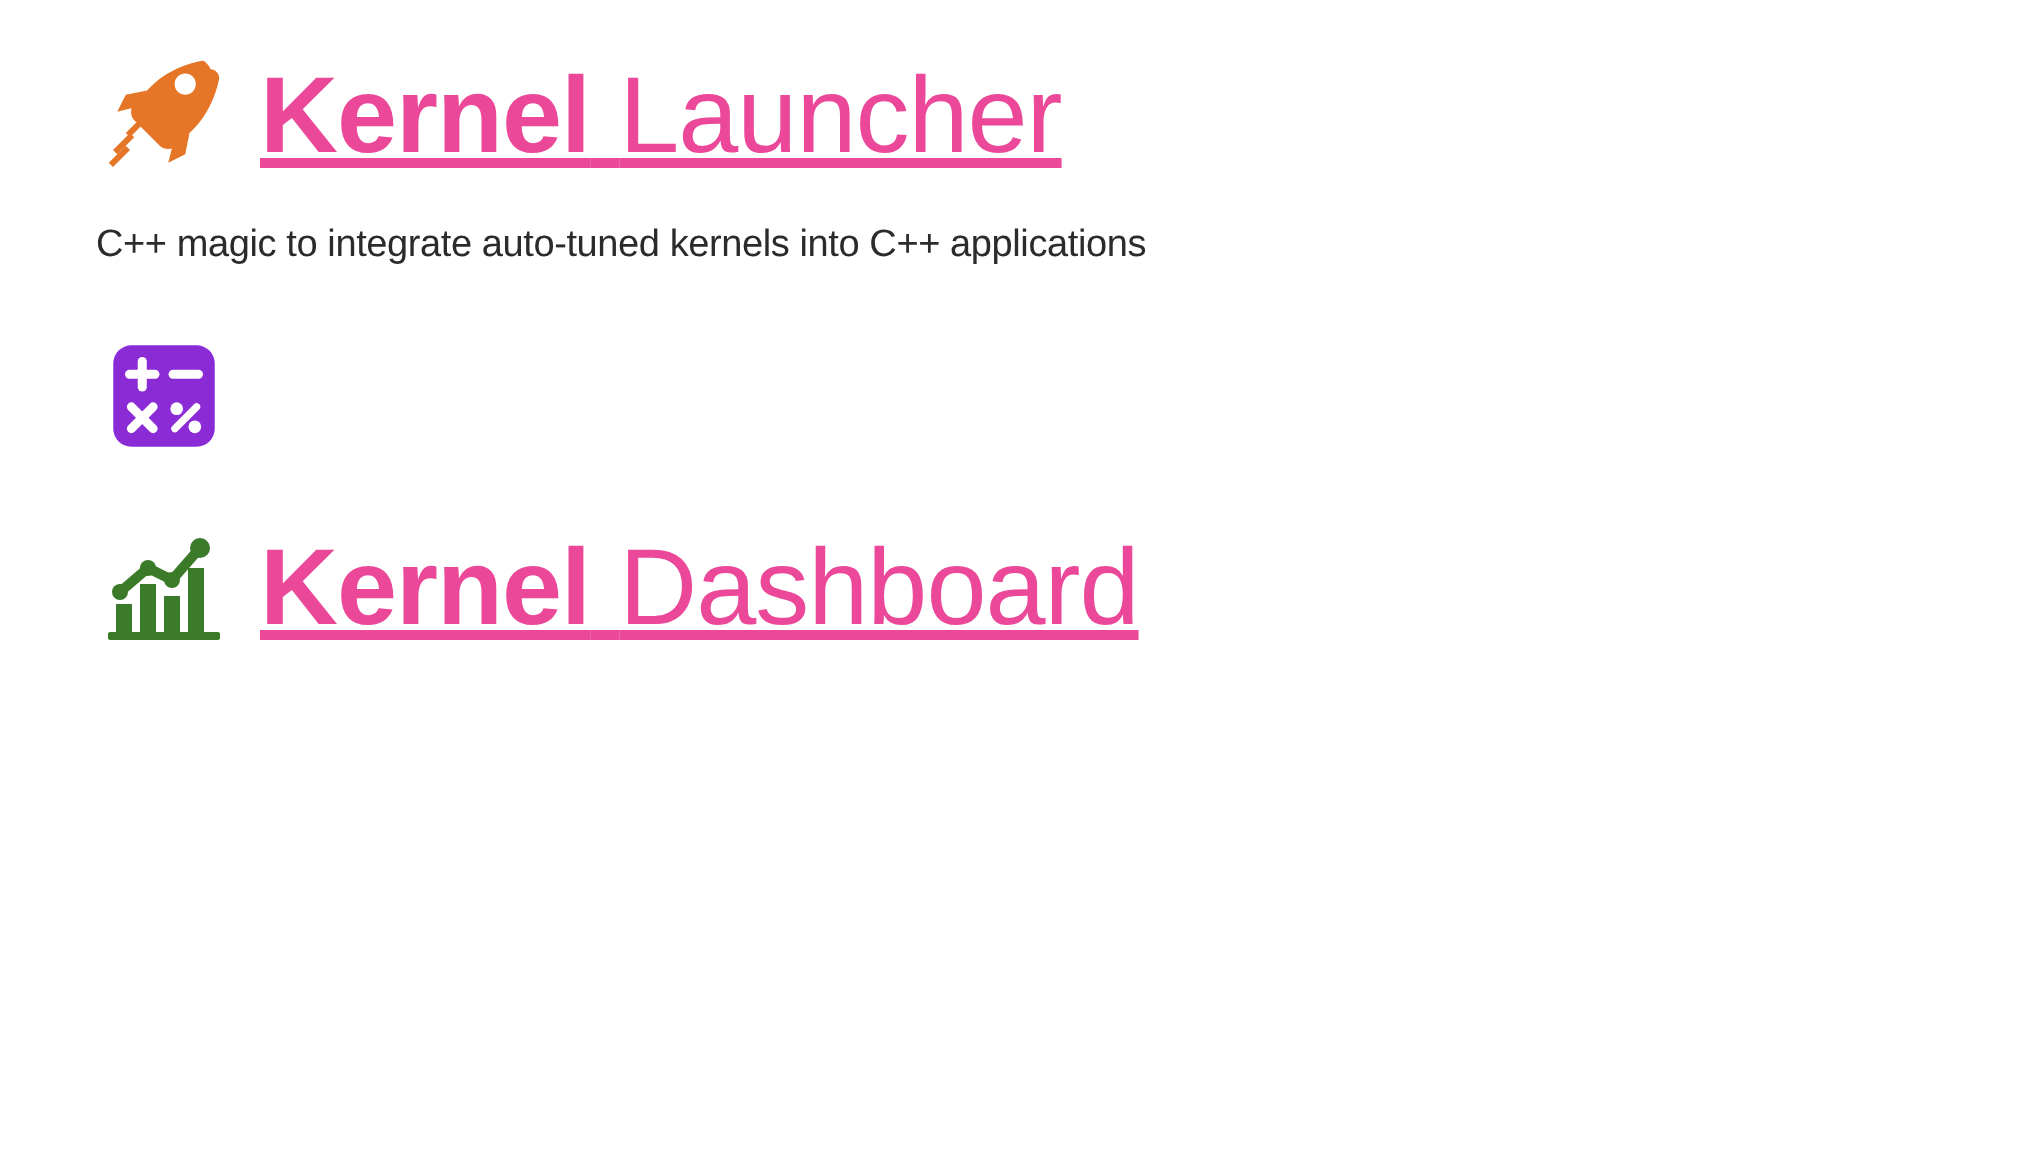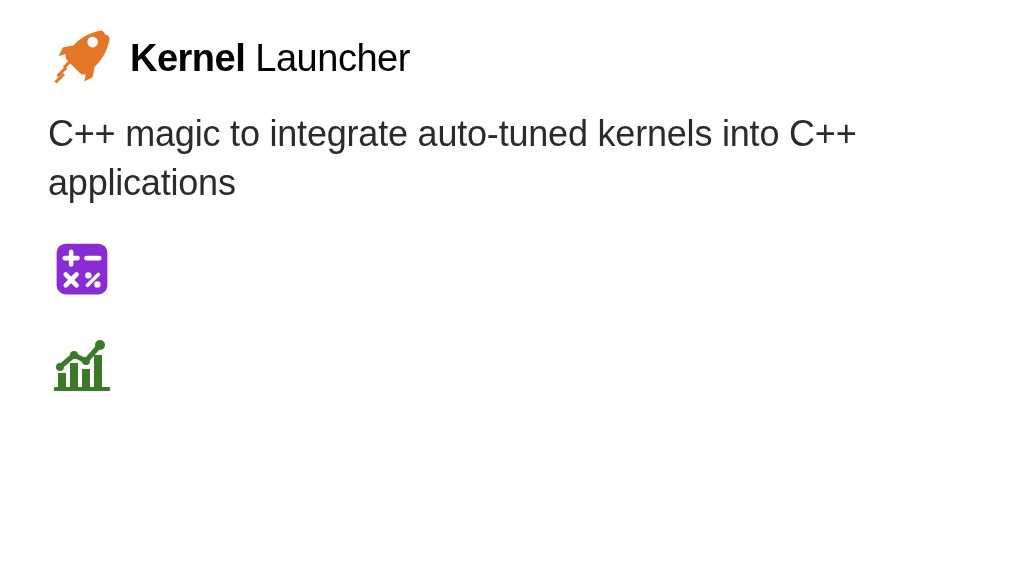--- a/index.html
+++ b/index.html
@@ -26,36 +26,37 @@
     }
     .product-icon {
       width: 68px;
       height: 68px;
       display: flex;
       align-items: center;
       justify-content: center;
       flex-shrink: 0;
     }
     .product-title {
-      font-size: 38px;
+      font-size: 54px;
       line-height: 1;
       font-weight: 300;
       letter-spacing: -0.5px;
       font-family: "Arial Narrow", "Helvetica Neue Condensed", Arial, sans-serif;
       font-stretch: condensed;
-      color: #000000;
+      color: #ec4899;
+      text-decoration: underline;
     }
     .product-title .bold {
       font-weight: 800;
     }
     .product-title .thin {
       font-weight: 300;
     }
     .product-desc {
-      font-size: 36px;
+      font-size: 19px;
       color: #2b2b2b;
       line-height: 1.35;
       letter-spacing: -0.2px;
     }
   </style>
 </head>
 <body>
 
 <div class="product-entry">
   <div class="product-title-row">
@@ -120,14 +121,18 @@
           <rect x="44" y="22" width="8" height="32"></rect>
 
           <polyline points="10,34 24,22 36,28 50,12" fill="none" stroke="#3a7a28" stroke-width="5" stroke-linecap="round" stroke-linejoin="round"></polyline>
           <circle cx="10" cy="34" r="4"></circle>
           <circle cx="24" cy="22" r="4"></circle>
           <circle cx="36" cy="28" r="4"></circle>
           <circle cx="50" cy="12" r="5"></circle>
         </g>
       </svg>
     </div>
+    <h2 class="product-title">
+      <span class="bold">Kernel</span>
+      <span class="thin">Dashboard</span>
+    </h2>
   </div>
 </div>
 
 </body></html>

